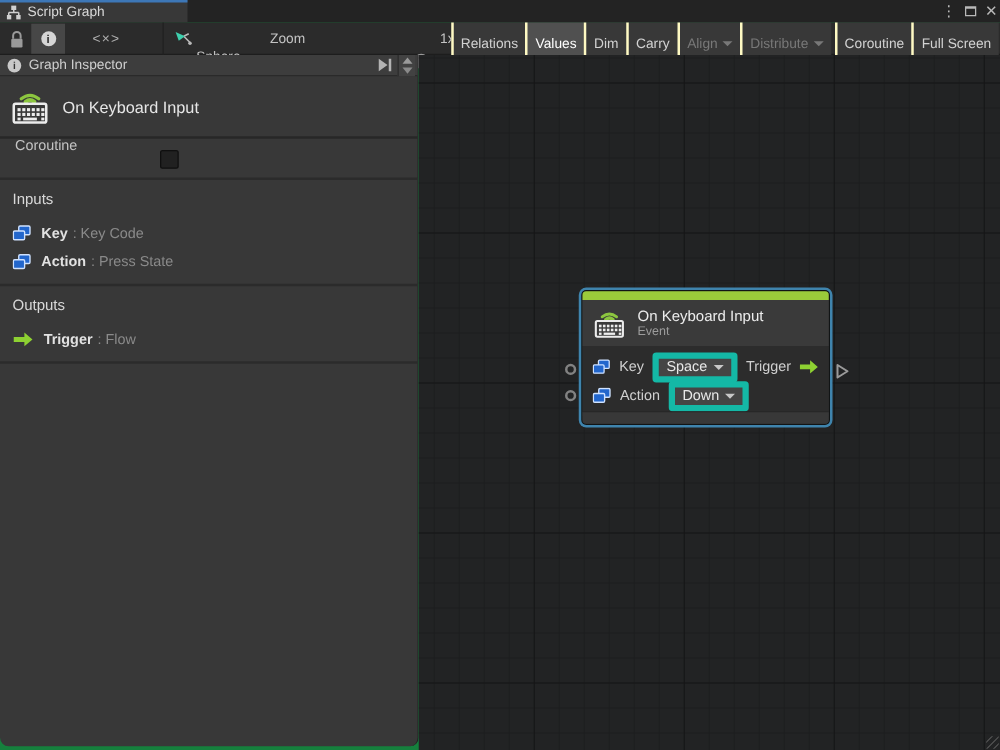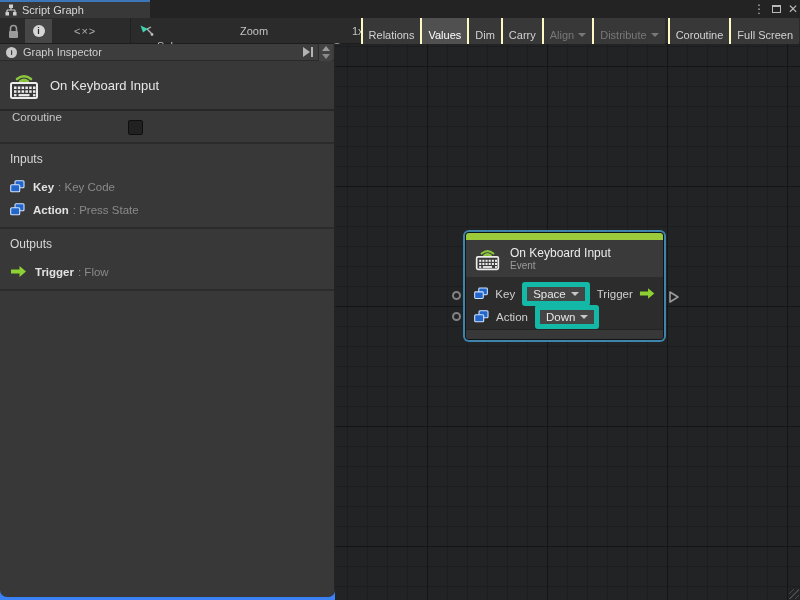--- a/index.html
+++ b/index.html
@@ -1,19 +1,19 @@
 <!DOCTYPE html>
 <html><head>
 <meta charset="utf-8">
 <style>
   * { margin:0; padding:0; box-sizing:border-box; }
   html,body { width:800px; height:600px; overflow:hidden; }
   body { font-family:"Liberation Sans", sans-serif; background:#222324; cursor:default;
          -webkit-user-select:none; user-select:none; }
-  #root { position:relative; width:800px; height:600px; background:#3b82f6; }
+  #root { position:relative; width:800px; height:600px; background:#15803d; }
 
   
   .tabbar { position:absolute; left:0; top:0; width:800px; height:18px; background:#232323; }
   .tab { position:absolute; left:0; top:0; width:150px; height:18px; background:#383838;
          border-top:2px solid #3d77b7; display:flex; align-items:center; padding-left:5px; }
   .tab-label { font-size:11px; color:#d8d8d8; margin-left:5px; }
   .winctl { position:absolute; top:0; right:2px; height:18px; display:flex; align-items:center; gap:7px; }
   .winctl .glyph { color:#b9b9b9; font-size:12px; line-height:18px; }
   .maxbox { width:9px; height:8px; border:1px solid #b9b9b9; border-top-width:2px; }
 
@@ -146,21 +146,21 @@
     <span class="tb-abs code-glyph">&lt;×&gt;</span>
     <span class="tb-sep" style="left:130px;"></span>
 
     <svg class="tb-abs" style="left:139px; top:6px;" width="15" height="15" viewBox="0 0 15 15">
       <path d="M8 5 L13 10 M8 5 L12 3" stroke="#b9b9b9" stroke-width="1.3" fill="none"></path>
       <circle cx="13" cy="10.5" r="1.4" fill="#b9b9b9"></circle>
       <path d="M1.5 1.5 L9 5 L4 8.5 Z" fill="#3fd0ae"></path>
     </svg>
     <span class="tb-abs tb-text" style="left:157px; top:15px;">Sphere</span>
 
-    <span class="tb-abs tb-text" style="left:240px; top:0;">Zoom</span>
+    <span class="tb-abs tb-text" style="left:216px; top:0;">Zoom</span>
     <span class="slider-track"></span>
     <span class="slider-handle"></span>
     <span class="tb-abs tb-text" style="left:352px; top:0;">1x</span>
 
     <div class="btnrow">
       <div class="tb-btn">
         <span>Relations</span>
         </div>
       <div class="tb-btn active">
         <span>Values</span>

